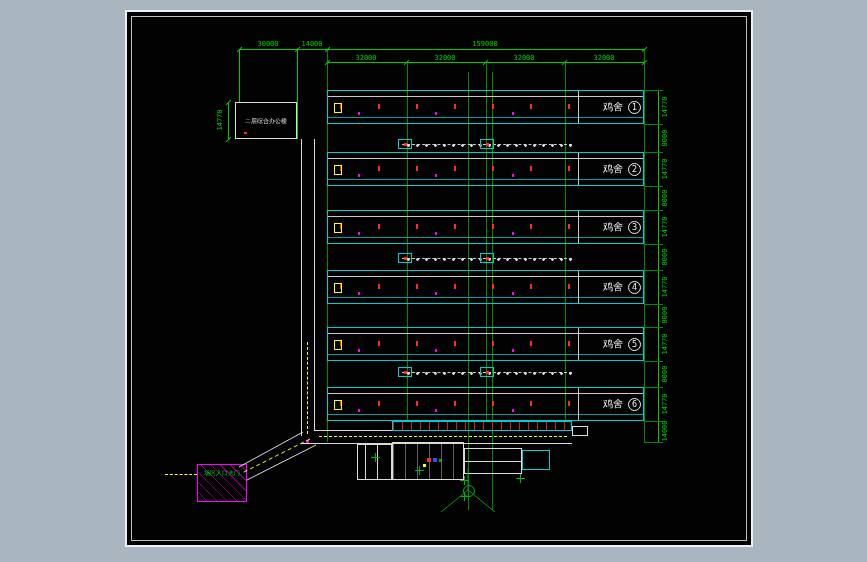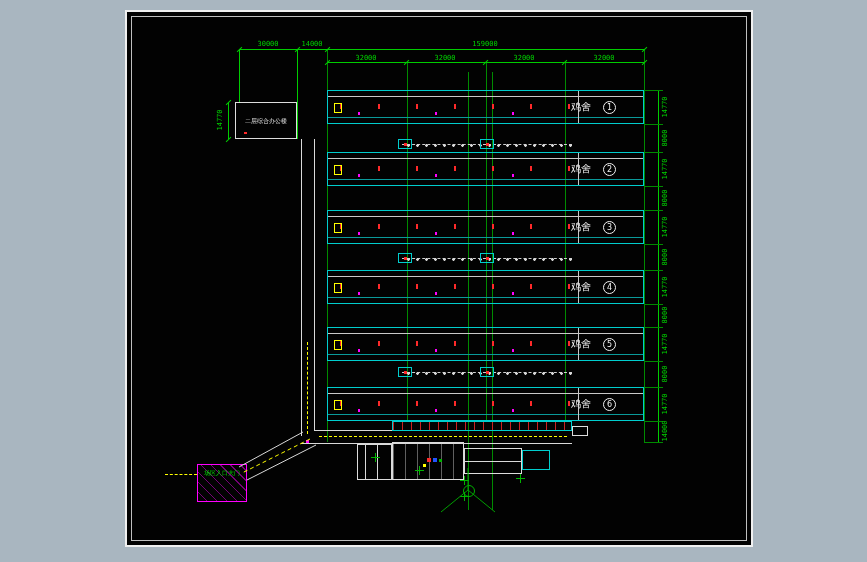--- a/index.html
+++ b/index.html
@@ -36,22 +36,22 @@
   }
   .h-top{position:absolute;left:0;right:0;top:5px;height:1px;background:#c9c9c9;}
   .h-bot{position:absolute;left:0;right:0;bottom:5px;height:1px;background:#0a9a9a;}
   .h-red{position:absolute;left:12px;right:72px;top:13px;height:5px;
     background:repeating-linear-gradient(90deg,#ff2a2a 0 2px,transparent 2px 38px);}
   .h-mag{position:absolute;left:30px;right:72px;top:21px;height:3px;
     background:repeating-linear-gradient(90deg,#ff00ff 0 2px,transparent 2px 77px);}
   .h-ymark{position:absolute;left:6px;top:12px;width:6px;height:8px;border:1px solid #ffff00;}
   .h-sep{position:absolute;left:250px;top:0;bottom:0;width:1px;background:#c9c9c9;}
   .h-label{
-    position:absolute;right:27px;top:50%;transform:translateY(-50%);
-    color:#f2f2f2;font-size:10px;display:flex;align-items:center;gap:12px;white-space:nowrap;
+    position:absolute;right:2px;top:50%;transform:translateY(-50%);
+    color:#f2f2f2;font-size:10px;display:flex;align-items:center;gap:5px;white-space:nowrap;
   }
   .circnum{
     display:inline-block;width:11px;height:11px;line-height:11px;
     border:1px solid #f2f2f2;border-radius:50%;font-size:8px;text-align:center;
   }
   .conveyor{position:absolute;left:275px;width:170px;height:10px;}
   .c-dash{position:absolute;left:0;right:0;top:4px;border-top:1px dashed #cfcfcf;}
   .c-dots{position:absolute;left:0;right:0;top:1px;height:7px;
     background-image:radial-gradient(circle,#d8d8d8 1px,transparent 1.6px);
     background-size:9px 7px;background-position:2px 1px;}

